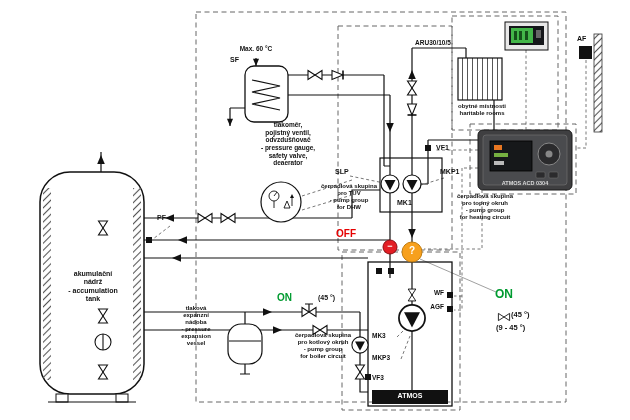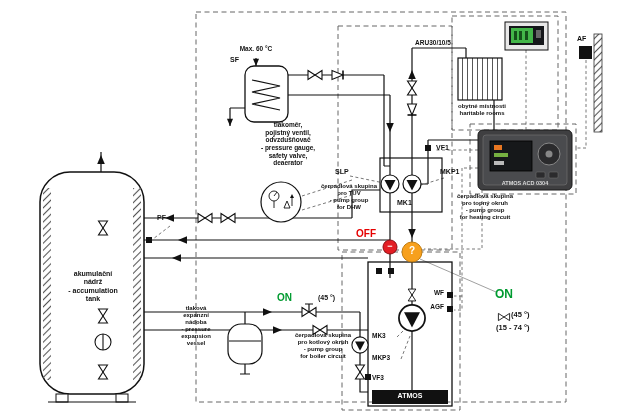--- a/index.html
+++ b/index.html
@@ -226,21 +226,21 @@
 for DHW</div>
 <div class="lbl ml c s6" style="left:444px;top:193px;width:82px;">čerpadlová skupina
 pro topný okruh
 - pump group
 for heating circuit</div>
 <div class="lbl c s65" style="left:405px;top:39px;width:56px;">ARU30/10/5</div>
 <div class="lbl ml c s6" style="left:450px;top:103px;width:64px;">obytné místnosti
 haritable rooms</div>
 <div class="lbl s7" style="left:577px;top:35px;width:16px;">AF</div>
 <div class="lbl c s55 ltg" style="left:478px;top:180px;width:94px;">ATMOS ACD 0304</div>
-<div class="lbl s10 red" style="left:356px;top:228px;width:34px;">OFF</div>
+<div class="lbl s10 red" style="left:336px;top:228px;width:34px;">OFF</div>
 <div class="lbl c s9 white" style="left:383px;top:241px;width:14px;">−</div>
 <div class="lbl c s10 white" style="left:404px;top:245px;width:16px;">?</div>
 <div class="lbl s10 green" style="left:277px;top:292px;width:24px;">ON</div>
 <div class="lbl s7" style="left:318px;top:294px;width:36px;">(45 °)</div>
 <div class="lbl s7" style="left:157px;top:214px;width:20px;">PF</div>
 <div class="lbl ml c s6" style="left:168px;top:305px;width:56px;">tlaková
 expanzní
 nádoba
 - pressure
 expansion
@@ -250,15 +250,15 @@
 - pump group
 for boiler circuit</div>
 <div class="lbl s65" style="left:372px;top:332px;width:26px;">MK3</div>
 <div class="lbl s65" style="left:372px;top:354px;width:30px;">MKP3</div>
 <div class="lbl s65" style="left:372px;top:374px;width:26px;">VF3</div>
 <div class="lbl r s65" style="left:424px;top:289px;width:20px;">WF</div>
 <div class="lbl r s65" style="left:420px;top:303px;width:24px;">AGF</div>
 <div class="lbl c s7 white" style="left:372px;top:392px;width:76px;">ATMOS</div>
 <div class="lbl s12 green" style="left:495px;top:287px;width:30px;">ON</div>
 <div class="lbl s75" style="left:511px;top:311px;width:38px;">(45 °)</div>
-<div class="lbl s75" style="left:496px;top:324px;width:54px;">(15 - 74 °)</div>
+<div class="lbl s75" style="left:496px;top:324px;width:54px;">(9 - 45 °)</div>
 
 </div>
 
 </body></html>

